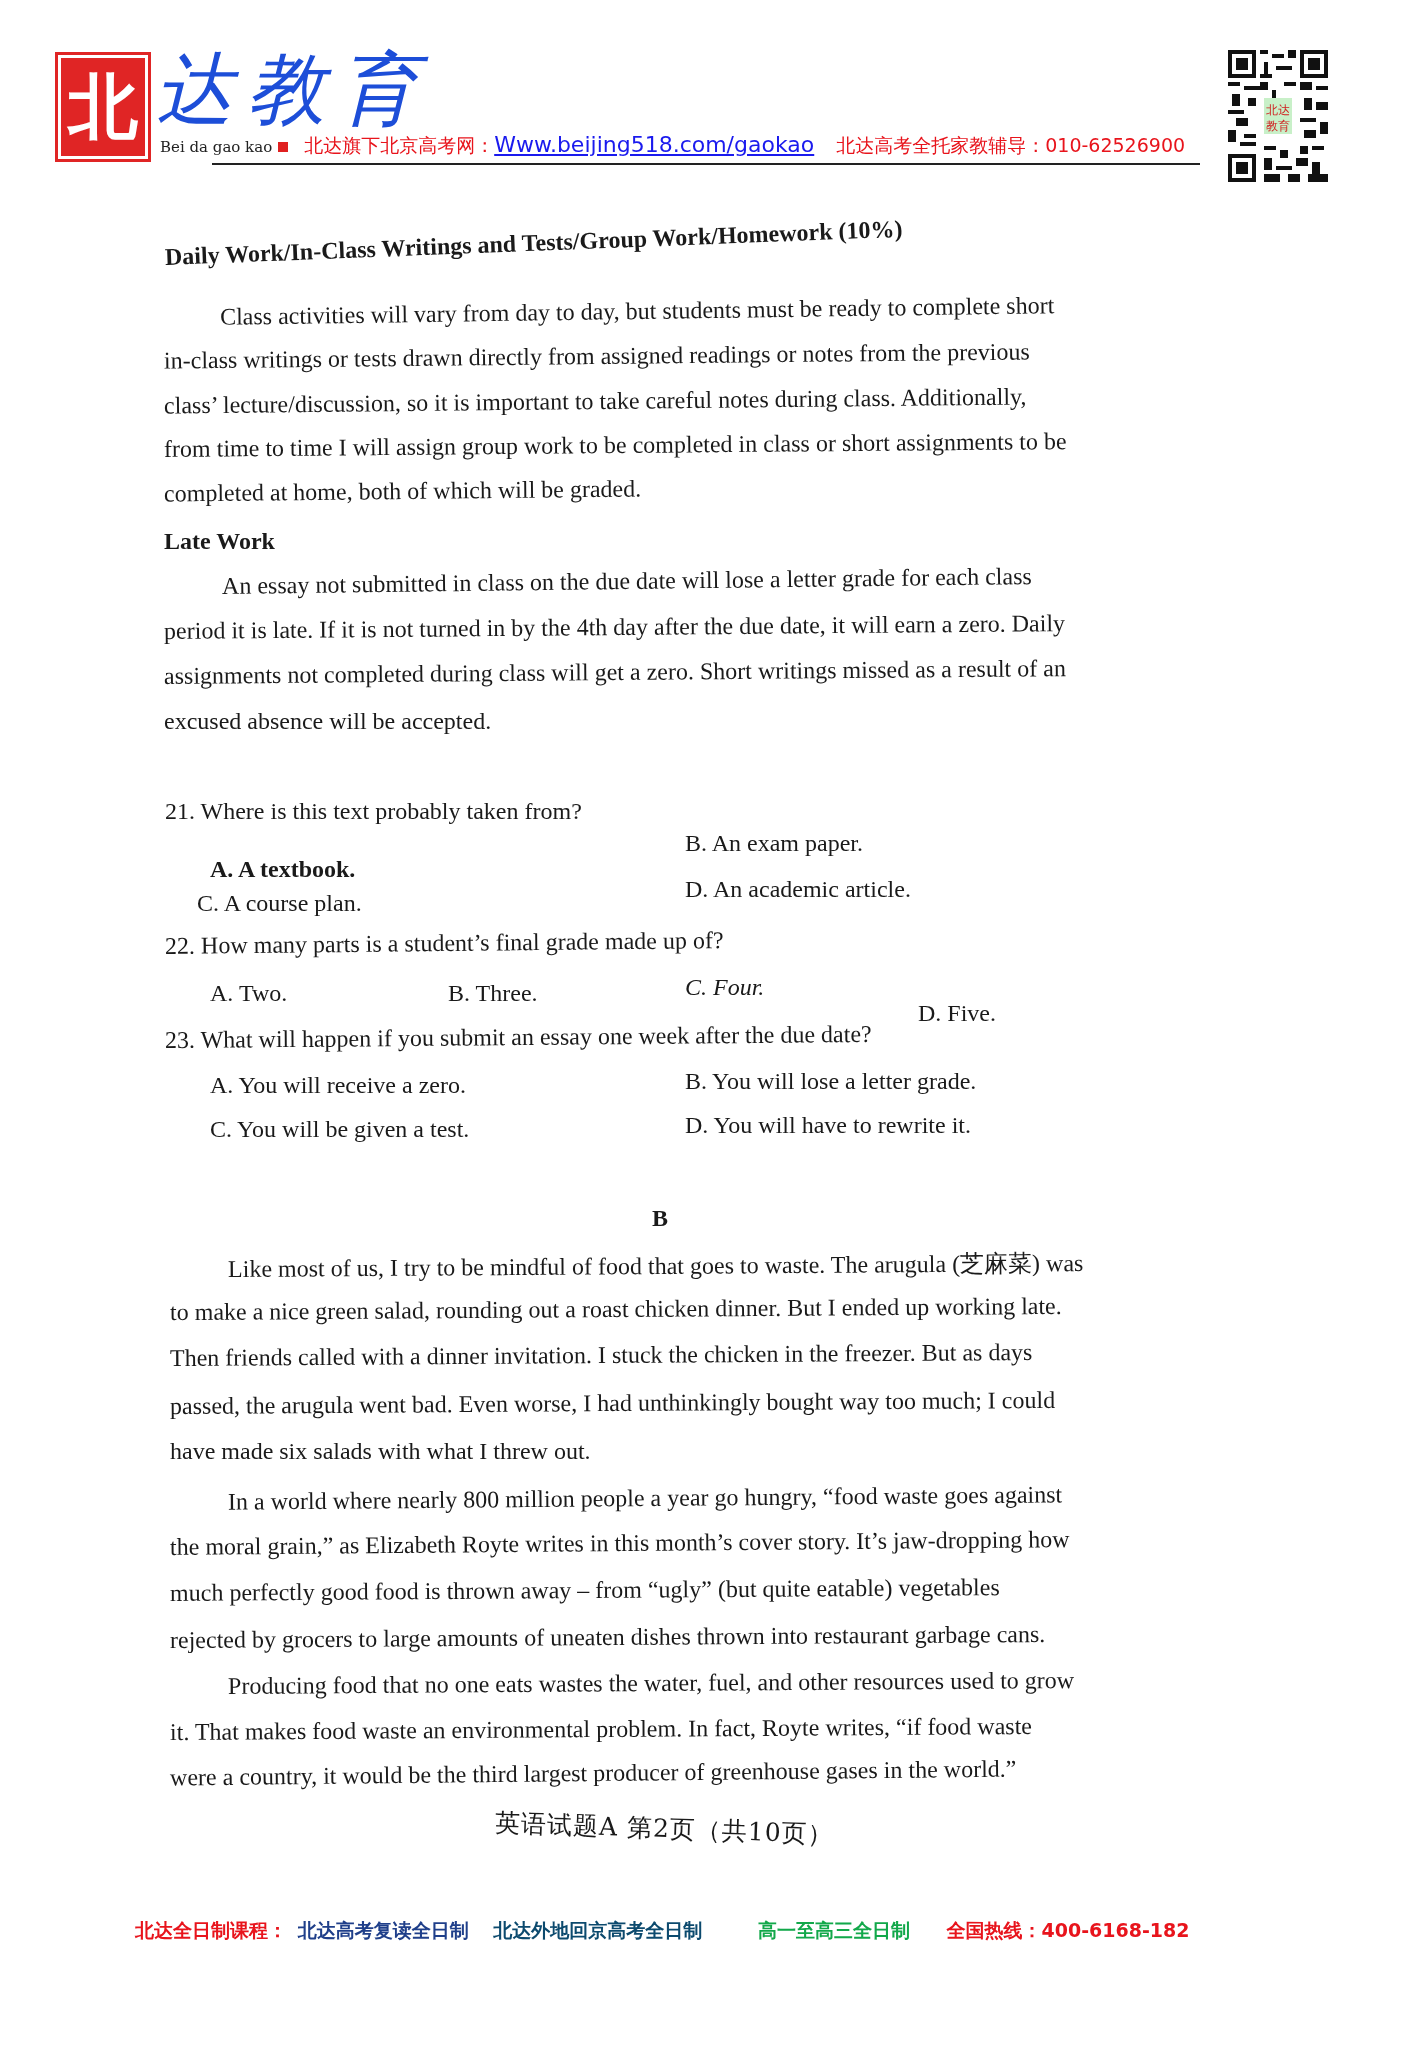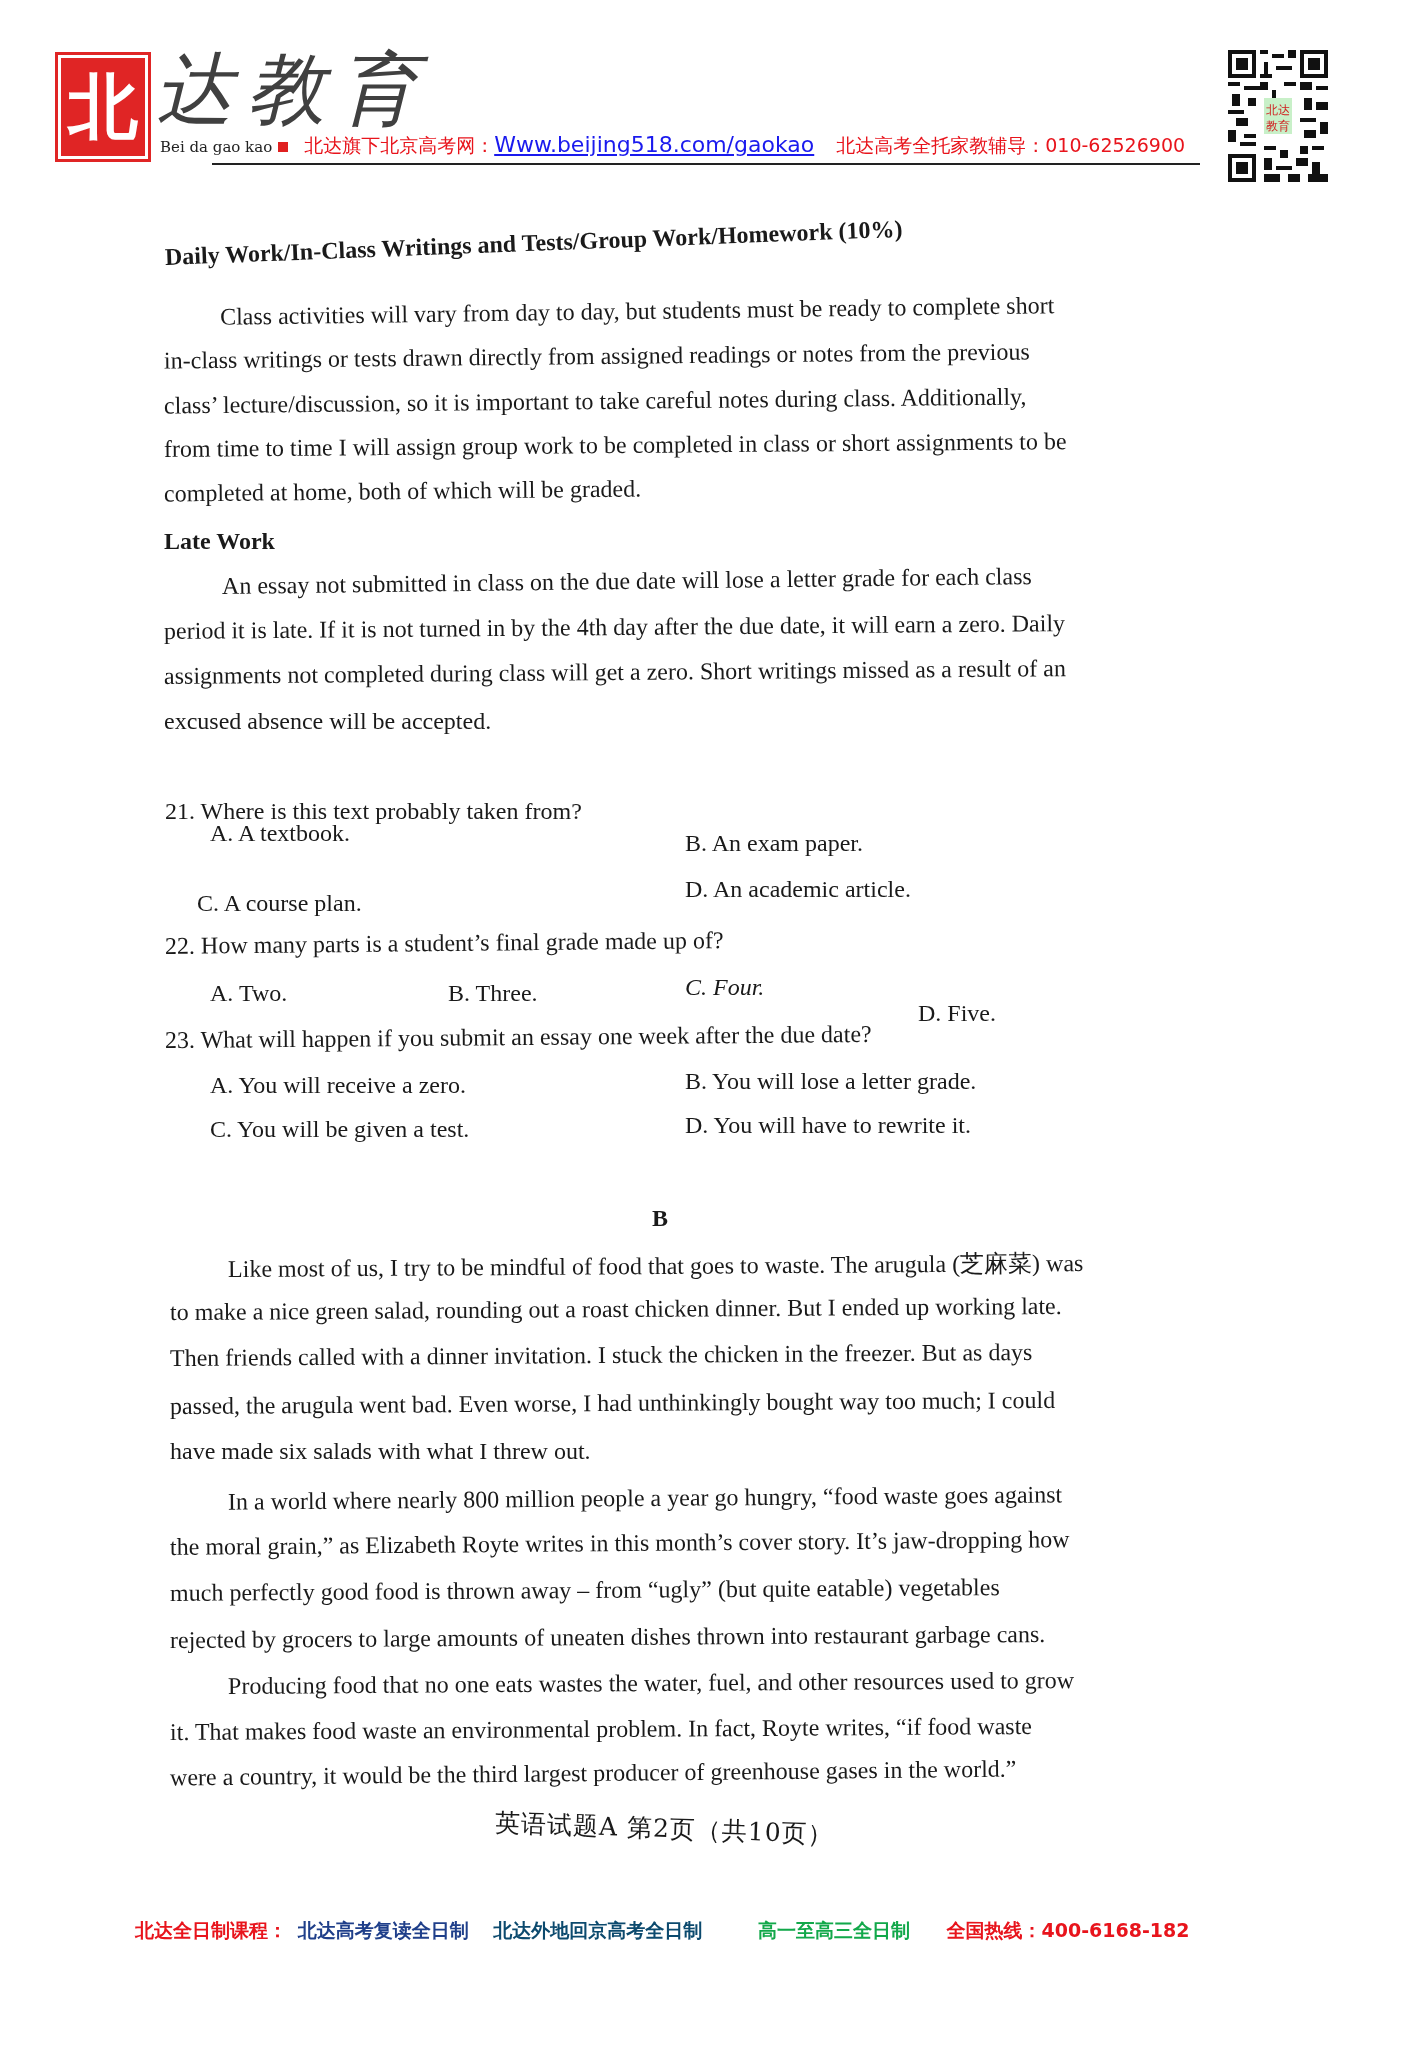--- a/index.html
+++ b/index.html
@@ -5,21 +5,21 @@
   html, body { margin:0; padding:0; background:#ffffff; }
   body { width:1417px; height:2067px; position:relative; overflow:hidden;
          font-family:"Liberation Serif", "DejaVu Serif", serif; color:#1a1a1a; }
   .abs { position:absolute; }
 
   
   .logo-box { left:55px; top:52px; width:90px; height:104px; background:#e02525;
               border:3px solid #e02525; box-shadow:inset 0 0 0 3px #fff, inset 0 0 0 6px #e02525;
               display:flex; align-items:center; justify-content:center; }
   .logo-box span { color:#fff; font-size:70px; font-weight:bold; font-family:"DejaVu Serif", serif; line-height:1; }
-  .logo-chars { left:155px; top:50px; color:#404040; font-size:78px; font-family:"DejaVu Serif", serif;
+  .logo-chars { left:155px; top:50px; color:#1d4ed8; font-size:78px; font-family:"DejaVu Serif", serif;
                 letter-spacing:14px; line-height:1; font-style:italic; }
   .tagline { left:160px; top:132px; font-size:17px; white-space:nowrap; display:flex; align-items:baseline; }
   .tagline .en { font-family:"DejaVu Serif", serif; font-size:15px; color:#222; margin-right:6px; }
   .tagline .sq { display:inline-block; width:10px; height:10px; background:#e02020; margin-right:16px; }
   .tagline .red { color:#e8141c; font-family:"DejaVu Sans", sans-serif; font-size:19px; }
   .tagline .link { color:#1a1aee; text-decoration:underline; font-family:"DejaVu Sans", sans-serif; font-size:22px; margin-right:22px; }
   .header-rule { left:212px; top:163px; width:988px; height:2px; background:#222; }
 
   .qr { left:1228px; top:50px; width:100px; height:132px; }
   .qr svg { width:100%; height:100%; }
@@ -112,21 +112,21 @@
 <div class="line" style="left:164px; top:432px; transform:rotate(-0.5deg);">from time to time I will assign group work to be completed in class or short assignments to be</div>
 <div class="line" style="left:164px; top:478px; transform:rotate(-0.6deg);">completed at home, both of which will be graded.</div>
 
 <div class="line h-bold" style="left:164px; top:528px;">Late Work</div>
 <div class="line" style="left:222px; top:568px; transform:rotate(-0.7deg);">An essay not submitted in class on the due date will lose a letter grade for each class</div>
 <div class="line" style="left:164px; top:614px; transform:rotate(-0.5deg);">period it is late. If it is not turned in by the 4th day after the due date, it will earn a zero. Daily</div>
 <div class="line" style="left:164px; top:659px; transform:rotate(-0.5deg);">assignments not completed during class will get a zero. Short writings missed as a result of an</div>
 <div class="line" style="left:164px; top:708px;">excused absence will be accepted.</div>
 
 <div class="line" style="left:165px; top:798px;">21. Where is this text probably taken from?</div>
-<div class="line" style="left:210px; top:820px;">A. A textbook.</div>
+<div class="line" style="left:210px; top:856px;font-weight:bold;">A. A textbook.</div>
 <div class="line" style="left:685px; top:830px;">B. An exam paper.</div>
 <div class="line" style="left:197px; top:890px;">C. A course plan.</div>
 <div class="line" style="left:685px; top:876px;">D. An academic article.</div>
 
 <div class="line" style="left:165px; top:930px; transform:rotate(-0.6deg);">22. How many parts is a student’s final grade made up of?</div>
 <div class="line" style="left:210px; top:980px;">A. Two.</div>
 <div class="line" style="left:448px; top:980px;">B. Three.</div>
 <div class="line" style="left:685px; top:974px;font-style:italic;">C. Four.</div>
 <div class="line" style="left:918px; top:972px;margin-top:28px;">D. Five.</div>
 

